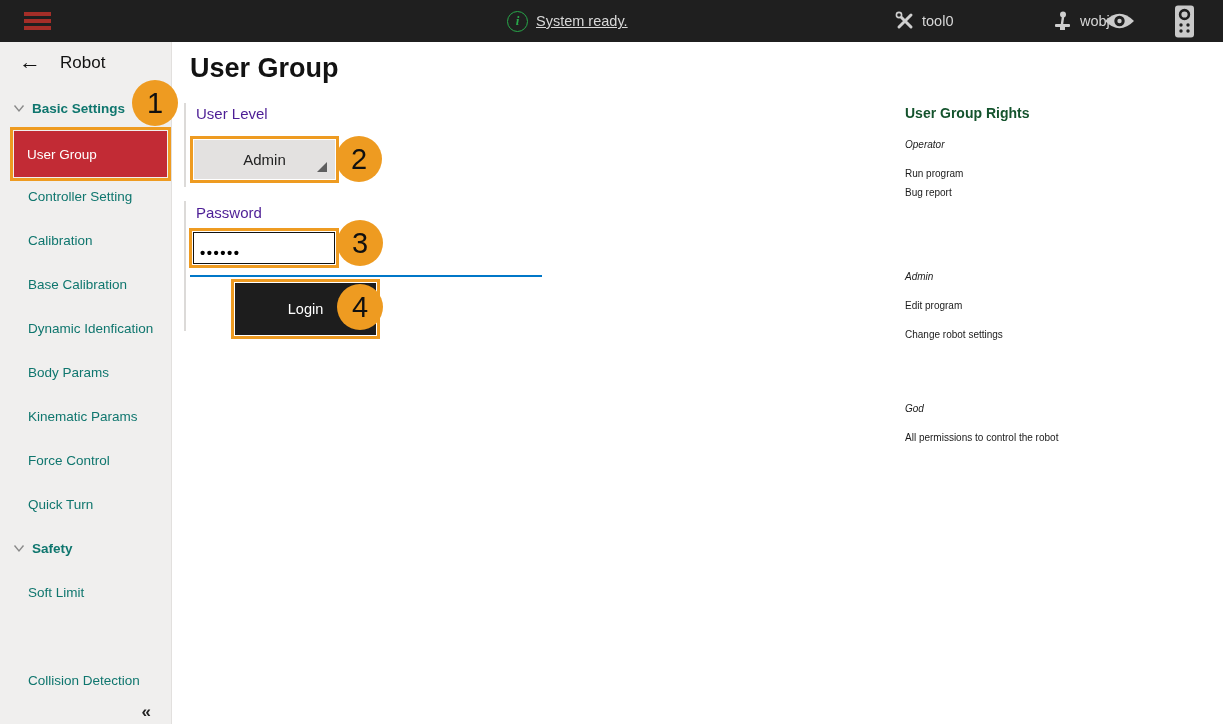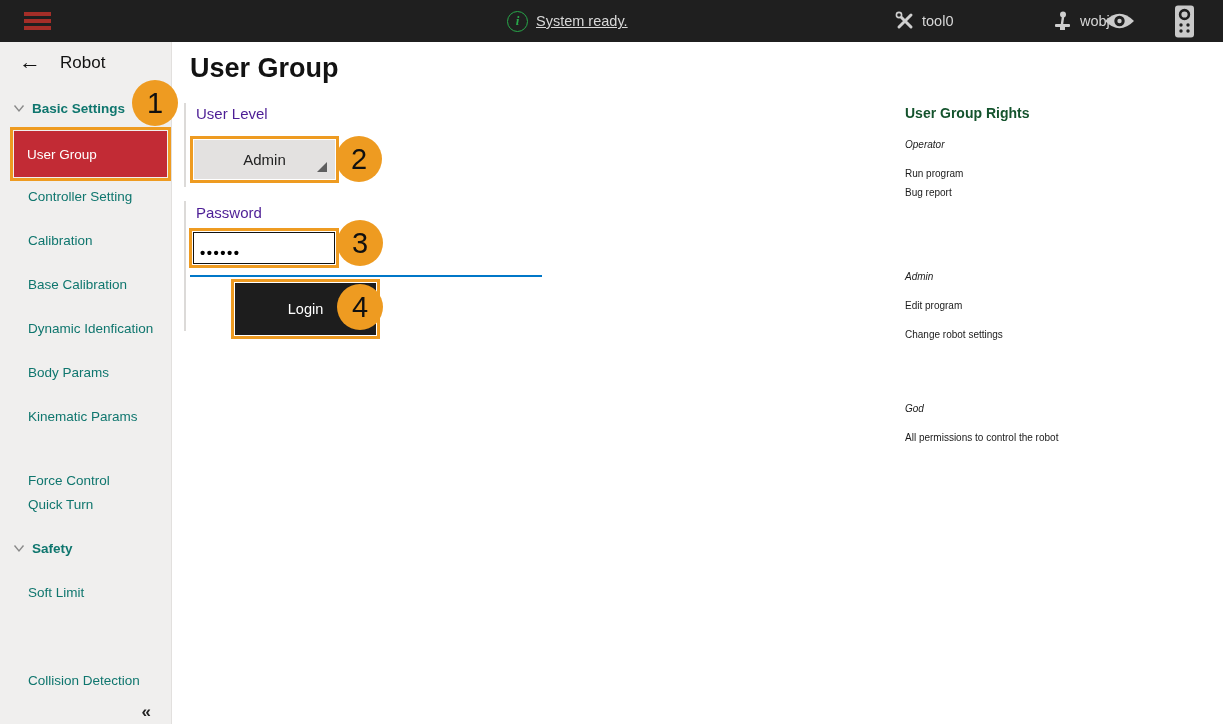--- a/index.html
+++ b/index.html
@@ -136,21 +136,21 @@
     </div>
   <div class="side-row item" style="top:264px">
     <span>Dynamic Idenfication</span>
     </div>
   <div class="side-row item" style="top:352px">
     <span>Kinematic Params</span>
     </div>
   <div class="side-row item" style="top:308px">
     <span>Body Params</span>
     </div>
-  <div class="side-row item" style="top:416px">
+  <div class="side-row item" style="top:396px">
     <span>Force Control</span>
     </div>
   <div class="side-row item" style="top:440px">
     <span>Quick Turn</span>
     </div>
 
   <div class="side-row section" style="top:484px">
     <svg class="chev" viewBox="0 0 12 9">
       <polyline points="1.5,1.5 6,7 10.5,1.5" fill="none" stroke="#8a8a8a" stroke-width="1.4"></polyline>
       </svg>

